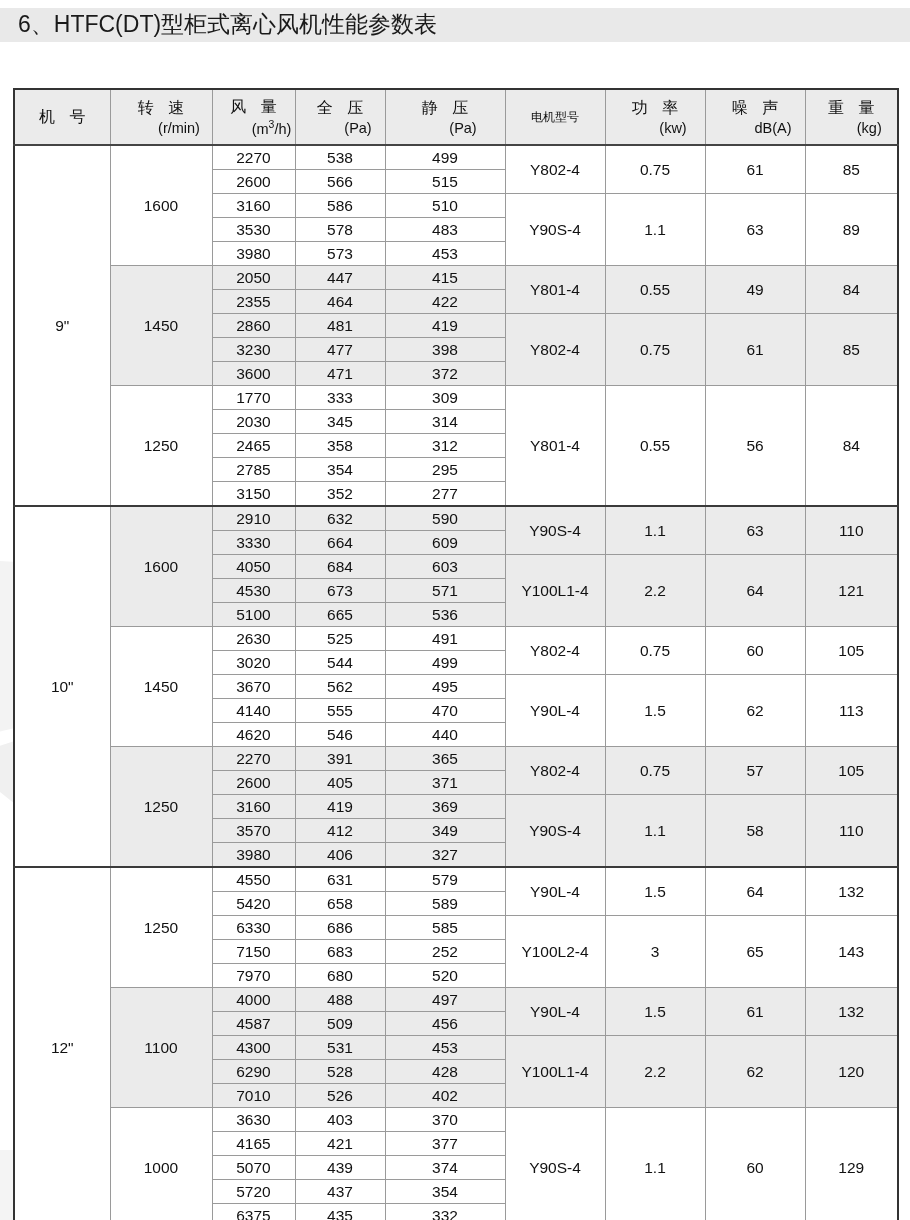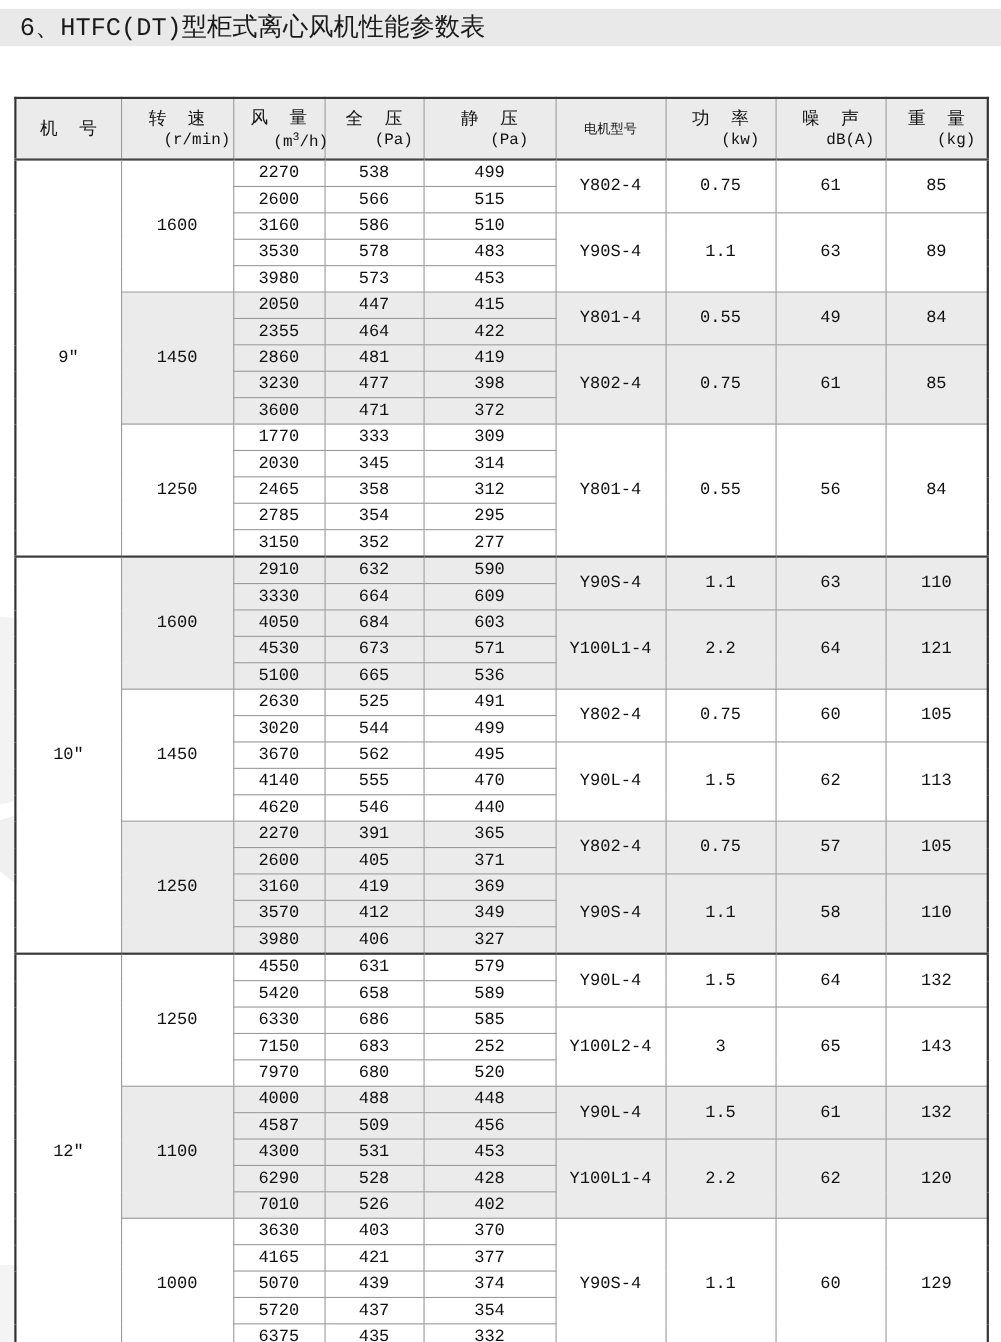--- a/index.html
+++ b/index.html
@@ -7,21 +7,20 @@
     margin: 0; padding: 0;
     width: 910px; height: 1220px;
     background: #ffffff;
     font-family: "Liberation Sans", "DejaVu Sans", sans-serif;
     overflow: hidden;
   }
   #page {
     position: relative;
     width: 910px; height: 1220px;
     background: #ffffff;
-    font-family: Liberation Mono, monospace;
   }
   #wm-svg { position:absolute; top:0; left:0; width:910px; height:1220px; z-index:0; pointer-events:none; }
 
   
   .title-band {
     position: absolute;
     top: 8px; left: 0; width: 910px; height: 34px;
     background: #e9e9e9;
     z-index: 2;
   }
@@ -399,21 +398,21 @@
           </tr>
           <tr class="plain">
             <td>7970</td>
             <td>680</td>
             <td>520</td>
           </tr>
           <tr class="shade speed-sep">
             <td rowspan="5">1100</td>
             <td>4000</td>
             <td>488</td>
-            <td>448</td>
+            <td>497</td>
             <td class="motorcell" rowspan="2">Y90L-4</td>
             <td class="powercell" rowspan="2">1.5</td>
             <td class="noisecell" rowspan="2">61</td>
             <td class="weightcell" rowspan="2">132</td>
           </tr>
           <tr class="shade">
             <td>4587</td>
             <td>509</td>
             <td>456</td>
           </tr>

